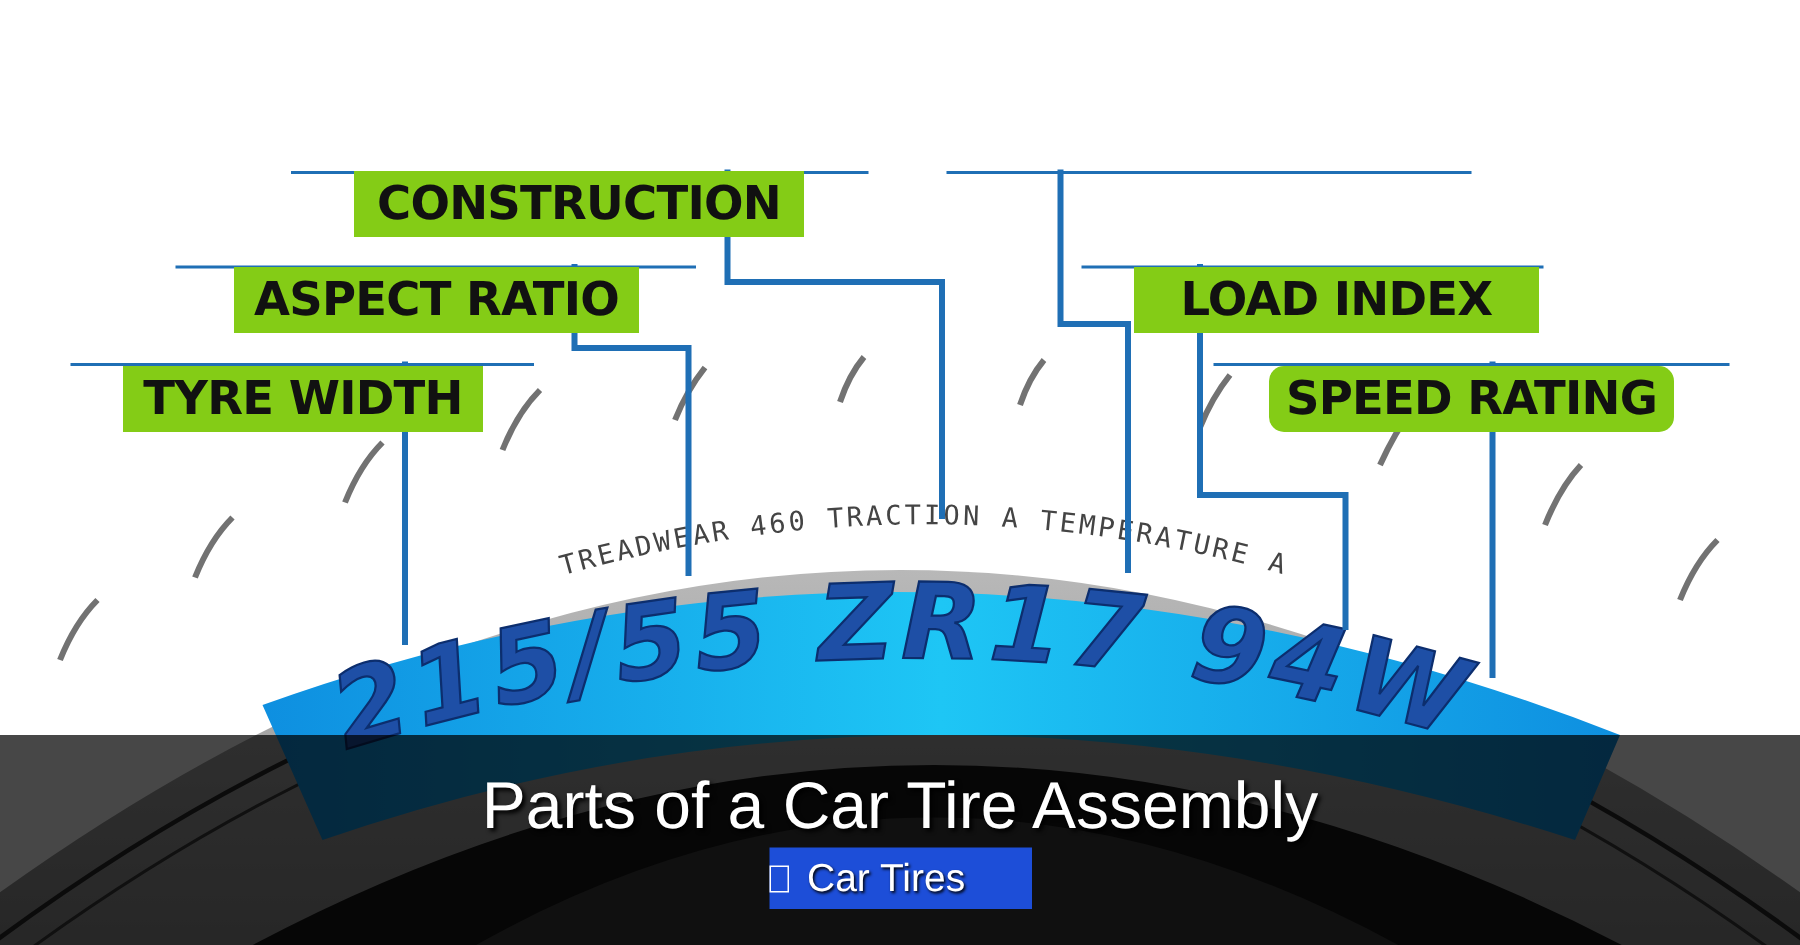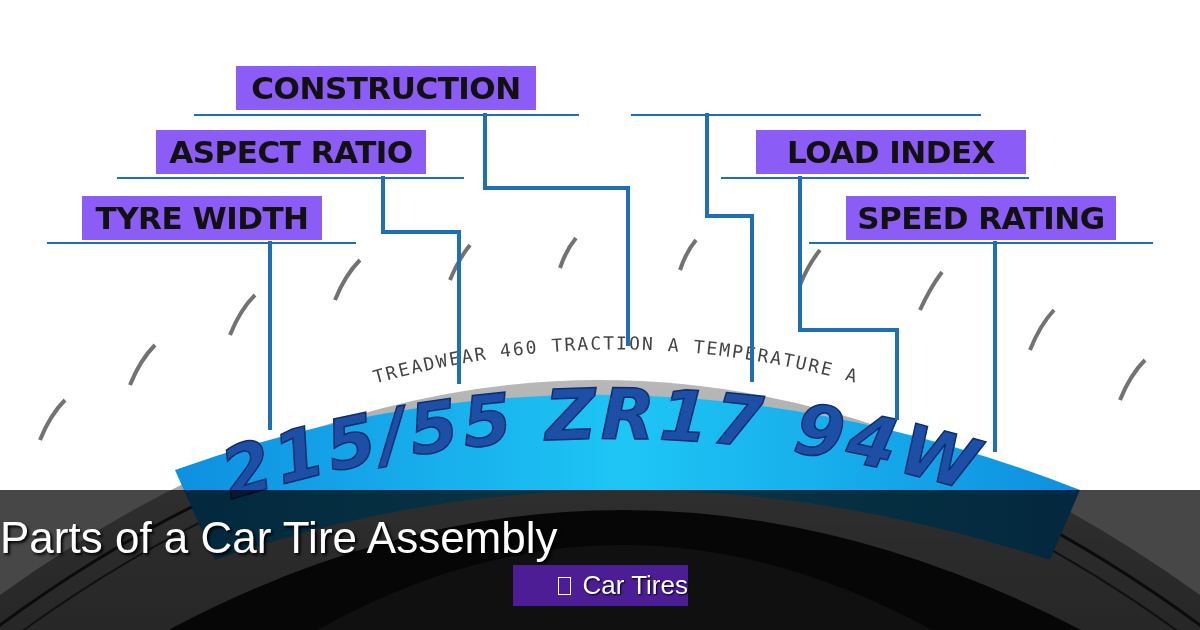--- a/index.html
+++ b/index.html
@@ -1,22 +1,22 @@
 <!DOCTYPE html>
 <html><head>
 <meta charset="utf-8">
 <style>
   html,body{margin:0;padding:0;}
   body{width:1200px;height:630px;overflow:hidden;background:#fff;position:relative;font-family:"Liberation Sans",sans-serif;}
   #stage{position:absolute;left:0;top:0;width:1200px;height:630px;overflow:hidden;background:#fff;}
   svg.art{position:absolute;left:0;top:0;}
-  .label{position:absolute;background:#8b5cf6;color:#111;font-family:"DejaVu Sans",sans-serif;font-weight:bold;font-size:31px;letter-spacing:-0.5px;height:44px;line-height:44px;text-align:center;white-space:nowrap;}
+  .label{position:absolute;background:#84cc16;color:#111;font-family:"DejaVu Sans",sans-serif;font-weight:bold;font-size:31px;letter-spacing:-0.5px;height:44px;line-height:44px;text-align:center;white-space:nowrap;margin-top:48px;}
   #overlay{position:absolute;left:0;top:490px;width:1200px;height:140px;background:rgba(0,0,0,0.72);}
-  #title{position:absolute;left:0;top:510px;width:1200px;text-align:left;color:#fff;font-family:"Liberation Sans",sans-serif;font-size:44px;line-height:56px;text-shadow:2px 2px 3px #000;}
-  #tag{position:absolute;left:513px;top:565px;width:175px;height:41px;background:#4c1d95;color:#fff;font-family:"Liberation Sans",sans-serif;font-size:26px;line-height:41px;text-align:right;text-shadow:1px 1px 2px #000;}
+  #title{position:absolute;left:0;top:510px;width:1200px;text-align:center;color:#fff;font-family:"Liberation Sans",sans-serif;font-size:44px;line-height:56px;text-shadow:2px 2px 3px #000;}
+  #tag{position:absolute;left:513px;top:565px;width:175px;height:41px;background:#1d4ed8;color:#fff;font-family:"Liberation Sans",sans-serif;font-size:26px;line-height:41px;text-align:left;text-shadow:1px 1px 2px #000;}
   #tag .box{display:inline-block;width:11px;height:16px;border:1.5px solid #fff;vertical-align:-1px;margin-right:12px;}
 </style>
 </head>
 <body>
 
 <div id="stage">
   <svg class="art" width="1200" height="630" viewBox="0 0 1200 630">
     <defs>
       <linearGradient id="tireG" x1="0" y1="0" x2="0" y2="1">
         <stop offset="0" stop-color="#b8b8b8"></stop>
@@ -83,18 +83,18 @@
       <polyline points="800,178 800,330 897,330 897,418"></polyline>
 
       <polyline points="995,243 995,450"></polyline>
     </g>
   </svg>
 
   <div class="label" style="left:236px;top:66px;width:300px;">CONSTRUCTION</div>
   <div class="label" style="left:82px;top:196px;width:240px;">TYRE WIDTH</div>
   <div class="label" style="left:156px;top:130px;width:270px;">ASPECT RATIO</div>
   <div class="label" style="left:756px;top:130px;width:270px;">LOAD INDEX</div>
-  <div class="label" style="left:846px;top:196px;width:270px;">SPEED RATING</div>
+  <div class="label" style="left:846px;top:196px;width:270px;border-radius:10px;">SPEED RATING</div>
 </div>
 
 <div id="overlay"></div>
 <div id="title">Parts of a Car Tire Assembly</div>
 <div id="tag"><span class="box"></span><span>Car Tires</span></div>
 
 </body></html>

